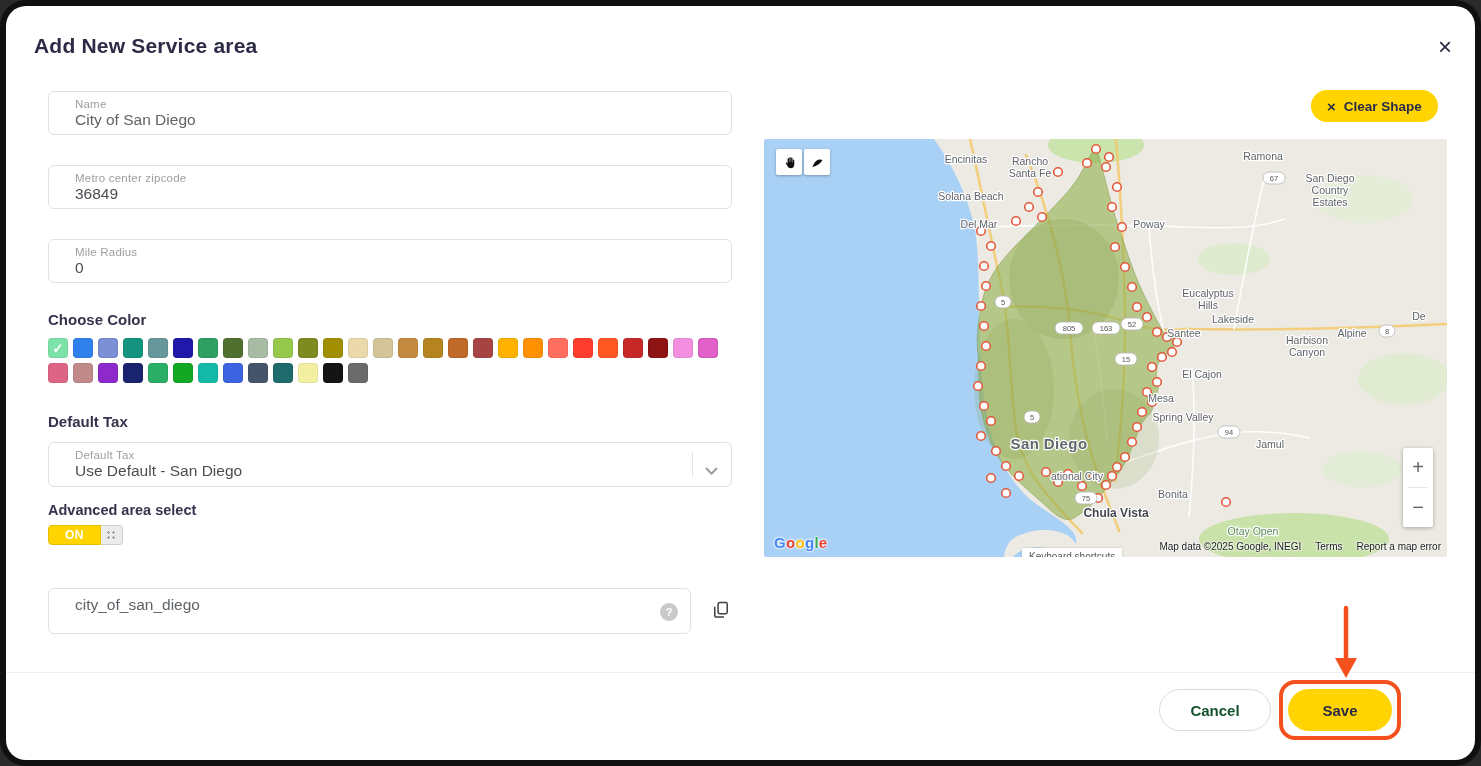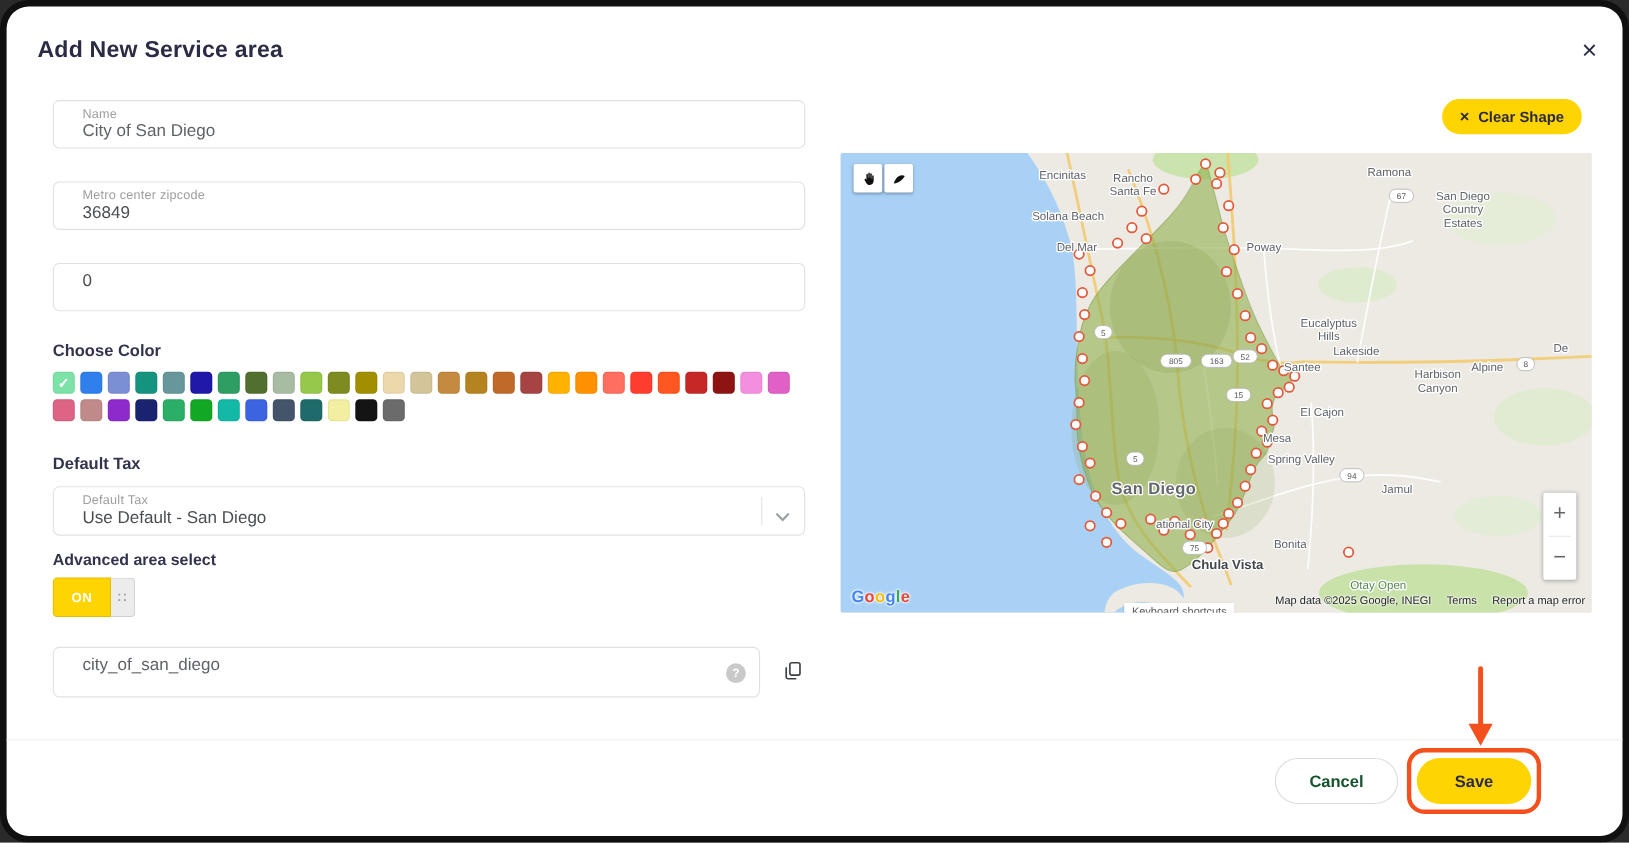--- a/index.html
+++ b/index.html
@@ -17,21 +17,21 @@
 
   .section-heading { position: absolute; font-size: 15px; font-weight: 700; color: #33334d; }
 
   .swatch-row { position: absolute; left: 42px; display: flex; gap: 5px; }
   .swatch { width: 20px; height: 20px; border-radius: 4px; cursor: pointer; position: relative; box-shadow: inset 0 0 0 1px rgba(0,0,0,.06); }
   .swatch .check { position: absolute; inset: 0; display: flex; align-items: center; justify-content: center; color: #fff; font-size: 13px; font-weight: 700; }
 
   .select-divider { position: absolute; right: 38px; top: 9px; bottom: 9px; width: 1px; background: #e3e3e3; }
   .chevron { position: absolute; right: 13px; top: 19px; }
 
-  .toggle { position: absolute; left: 42px; top: 519px; display: flex; height: 36px; }
+  .toggle { position: absolute; left: 42px; top: 519px; display: flex; height: 20px; }
   .toggle-on { background: #FFD400; border: 1px solid #E5BE00; border-radius: 4px 0 0 4px; color: #fff; font-size: 12px; font-weight: 700; display: flex; align-items: center; padding: 0 16px; letter-spacing: .5px; }
   .toggle-grip { width: 22px; background: #ececec; border: 1px solid #cfcfcf; border-left: none; border-radius: 0 4px 4px 0; display: flex; align-items: center; justify-content: center; }
   .grip-dots { width: 11px; height: 11px; background-image: radial-gradient(#9e9e9e 1px, transparent 1.2px); background-size: 5px 5px; }
 
   .help-circle { position: absolute; right: 12px; top: 14px; width: 18px; height: 18px; border-radius: 50%; background: #c9c9c9; color: #fff; font-size: 11px; font-weight: 700; display: flex; align-items: center; justify-content: center; cursor: pointer; }
   .copy-btn { position: absolute; left: 702px; top: 592px; width: 26px; height: 26px; background: none; border: none; cursor: pointer; }
 
   .map-search { position: absolute; left: 758px; top: 84px; width: 510px; height: 34px; border: 1px solid #d2d2d2; border-radius: 3px; background: #f8f8f8; font-family: "Liberation Sans", sans-serif; font-size: 15px; color: #3c4043; padding: 0 12px; }
   .clear-shape { position: absolute; left: 1305px; top: 84px; height: 32px; padding: 0 16px; background: #FFD400; border: none; border-radius: 16px; display: flex; align-items: center; gap: 8px; font-family: "Liberation Sans", sans-serif; font-size: 13.5px; font-weight: 700; color: #2b2b45; cursor: pointer; }
   .clear-shape .x { font-size: 15px; font-weight: 700; }
@@ -77,20 +77,21 @@
       <div class="field-label">Name</div>
       <div class="field-value">City of San Diego</div>
     </div>
 
     <div class="field" style="left:42px;top:159px;width:684px;height:44px">
       <div class="field-label">Metro center zipcode</div>
       <div class="field-value dark">36849</div>
     </div>
 
     <div class="field" style="left:42px;top:233px;width:684px;height:44px">
+      <div class="field-label">Mile Radius</div>
       <div class="field-value dark">0</div>
     </div>
 
     <div class="section-heading" style="left:42px;top:305px">Choose Color</div>
     <div class="swatch-row" style="top:332px" id="swatch-row1">
         <div class="swatch selected" style="background: rgb(124, 226, 167);">
           <span class="check">✓</span>
         </div>
         <div class="swatch" style="background: rgb(47, 128, 237);"></div>
         <div class="swatch" style="background: rgb(123, 143, 212);"></div>

